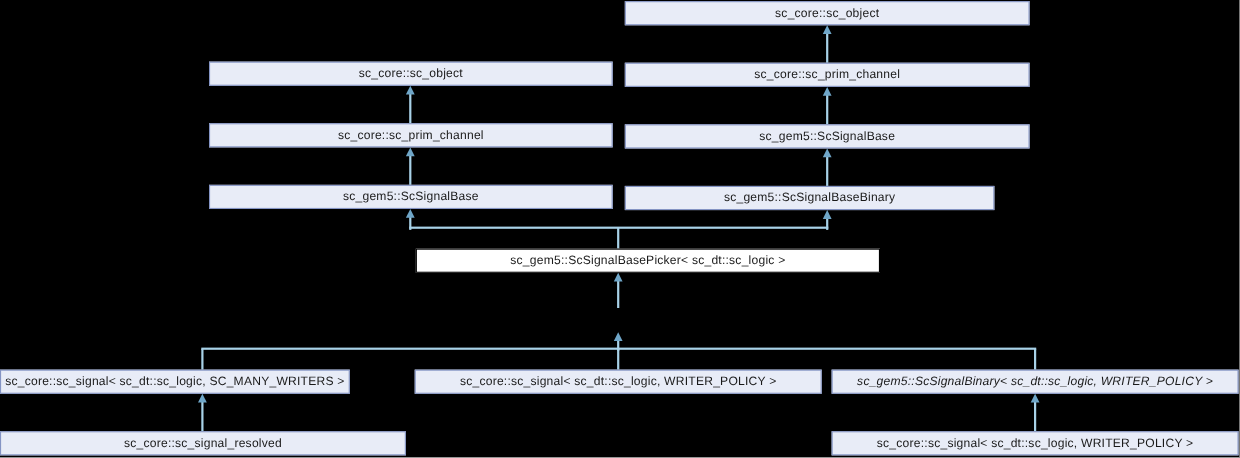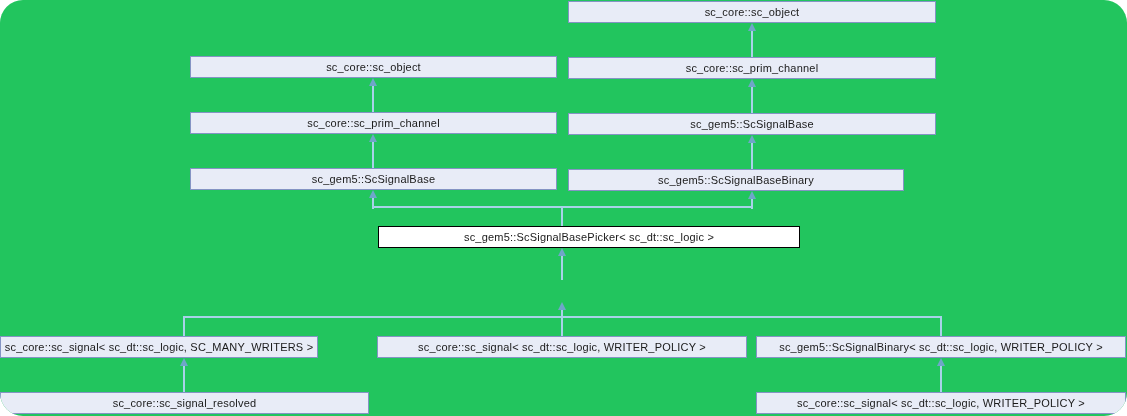--- a/index.html
+++ b/index.html
@@ -4,24 +4,23 @@
 <style>
   html, body {
     margin: 0;
     padding: 0;
     background: #ffffff;
   }
   .diagram {
     position: relative;
     width: 1127px;
     height: 416px;
-    background: #22c55e;
+    background: #000000;
     font-family: "Liberation Sans", sans-serif;
     overflow: hidden;
-    border-radius: 23px;
   }
   .node {
     position: absolute;
     box-sizing: border-box;
     background: var(--node-fill, #e8ecf7);
     border: 1px solid var(--node-border, #8494c4);
     display: flex;
     align-items: center;
     justify-content: center;
     cursor: pointer;
@@ -111,21 +110,21 @@
     </div>
     <div class="node highlight" style="left: 378px; top: 226px; width: 422px; height: 22px;">
       <span>sc_gem5::ScSignalBasePicker&lt; sc_dt::sc_logic &gt;</span>
     </div>
     <div class="node" style="left: 0px; top: 336px; width: 318px; height: 22px;">
       <span>sc_core::sc_signal&lt; sc_dt::sc_logic, SC_MANY_WRITERS &gt;</span>
     </div>
     <div class="node" style="left: 377px; top: 336px; width: 370px; height: 22px;">
       <span>sc_core::sc_signal&lt; sc_dt::sc_logic, WRITER_POLICY &gt;</span>
     </div>
-    <div class="node" style="left: 756px; top: 336px; width: 370px; height: 22px;">
+    <div class="node" style="left: 756px; top: 336px; width: 370px; height: 22px; font-style: italic;">
       <span>sc_gem5::ScSignalBinary&lt; sc_dt::sc_logic, WRITER_POLICY &gt;</span>
     </div>
     <div class="node" style="left: 0px; top: 392px; width: 369px; height: 22px;">
       <span>sc_core::sc_signal_resolved</span>
     </div>
     <div class="node" style="left: 756px; top: 392px; width: 370px; height: 22px;">
       <span>sc_core::sc_signal&lt; sc_dt::sc_logic, WRITER_POLICY &gt;</span>
     </div>
   </div>
 

